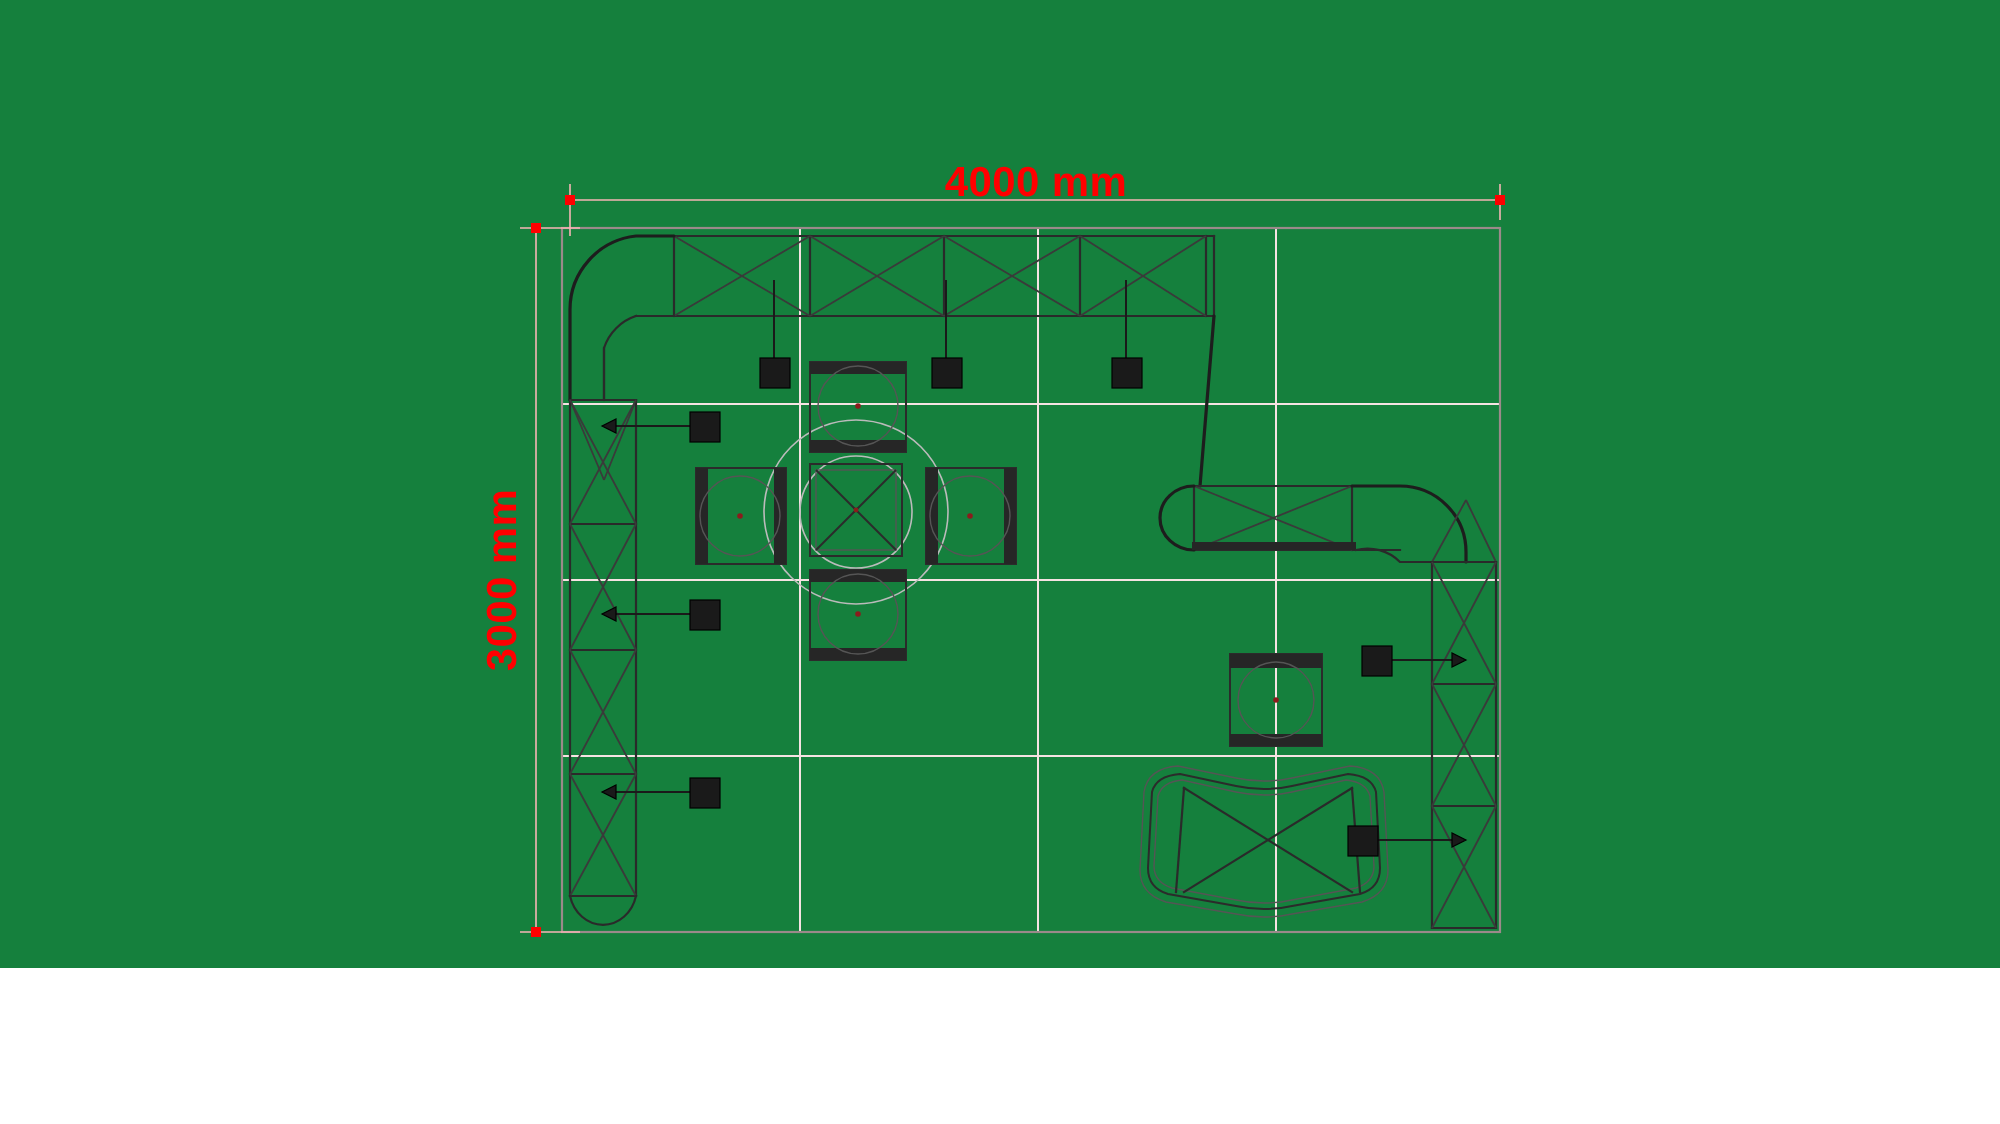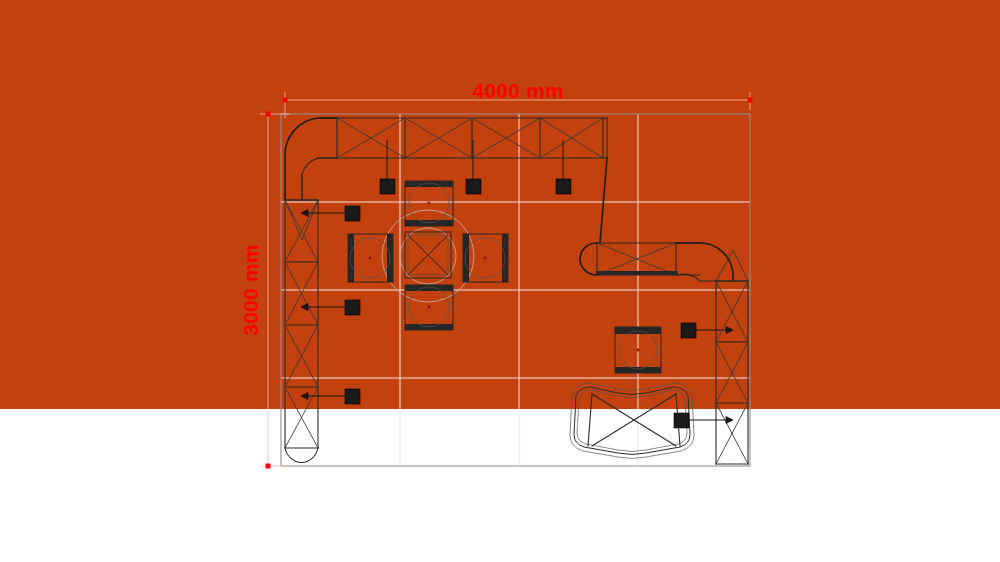--- a/index.html
+++ b/index.html
@@ -9,22 +9,22 @@
   }
   body {
     width: 1000px;
     height: 562px;
     overflow: hidden;
     font-family: "Liberation Sans", sans-serif;
   }
   #plan-root {
     position: relative;
     width: 1000px;
-    height: 409px;
-    background: #c2410c;
+    height: 484px;
+    background: #15803d;
   }
   svg#plan-svg {
     display: block;
     width: 1000px;
     height: 562px;
   }
   .dim-text {
     font-family: "Liberation Sans", sans-serif;
     font-size: 21px;
     font-weight: bold;

